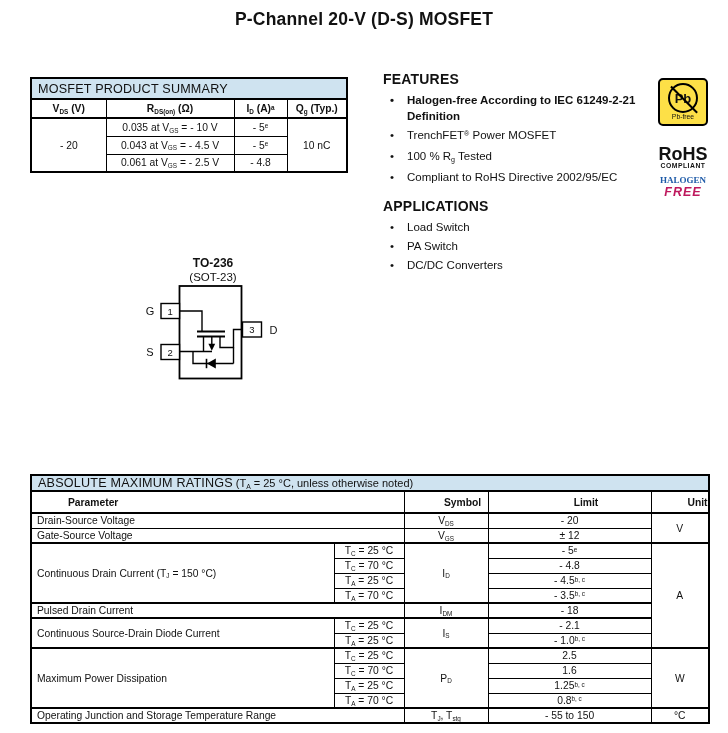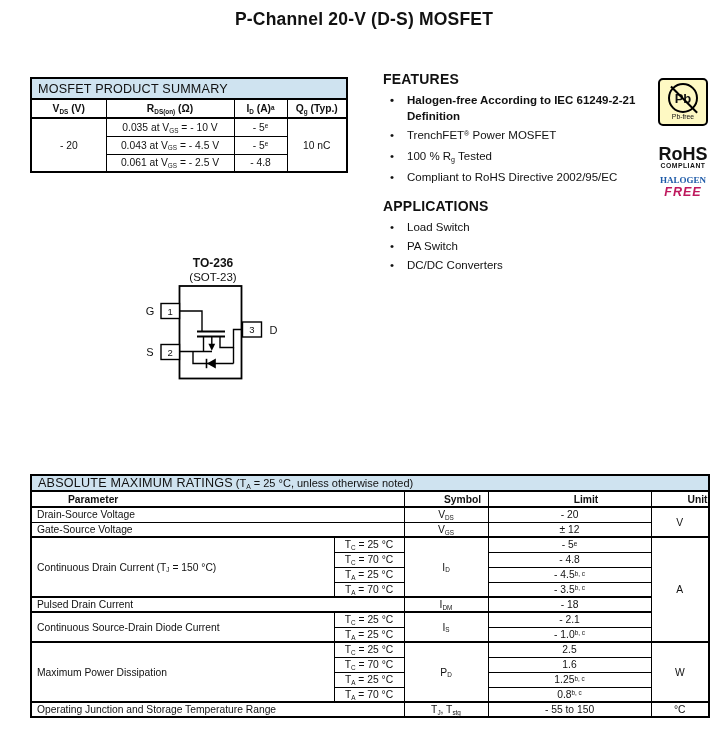--- a/index.html
+++ b/index.html
@@ -42,21 +42,21 @@
   ul.blist li::before {
     content:"\2022"; position:absolute; left:7px; top:0; font-size:11.5px;
   }
   ul.blist li.bold { font-weight:bold; }
   .apps { margin-top:13px; }
 
   
   .badge { position:absolute; left:654px; top:78px; width:58px; text-align:center; }
   .pbbox {
     width:50px; height:48px; border:2px solid #000; border-radius:5px;
-    margin:0 auto; position:relative; overflow:hidden; background:#fef9c3;
+    margin:0 auto; position:relative; overflow:hidden; background:#fde047;
   }
   .pbcircle {
     width:30px; height:30px; border:2px solid #000; border-radius:50%;
     margin:3px auto 0; font-size:13px; font-weight:bold; line-height:27px; text-align:center;
   }
   .pbslash {
     position:absolute; left:23px; top:1px; width:2.4px; height:37px;
     background:#000; transform:rotate(-45deg);
   }
   .pbfree-label { font-size:6.8px; margin-top:0px; }
@@ -64,21 +64,21 @@
   .compliant { font-size:6.8px; font-weight:bold; letter-spacing:0.5px; }
   .halogen { font-size:9px; font-weight:bold; color:#1e5ba8; margin-top:6px; line-height:10px;font-family:Liberation Serif, serif; }
   .free { font-size:12.5px; font-weight:bold; font-style:italic; color:#be185d; letter-spacing:1px; line-height:14px; }
 
   
   .pkg { position:absolute; left:138px; top:254px; width:152px; height:132px; }
   .pkg svg text { font-family:"Liberation Sans", sans-serif; fill:#111; }
 
   
   .amr-table { position:absolute; left:30px; top:474px; width:678px; }
-  .amr-table tr.colhead td { font-weight:bold; height:16px;padding-left:36px; }
+  .amr-table tr.colhead td { font-weight:bold; height:22px;padding-left:36px; }
   .amr-table tr td { height:15px; }
   .amr-table tr.sec td { border-top:2px solid #000; }
 </style>
 </head>
 <body>
 
 <div class="page-title">P-Channel 20-V (D-S) MOSFET</div>
 
 <table class="doc summary-table">
   <colgroup>

